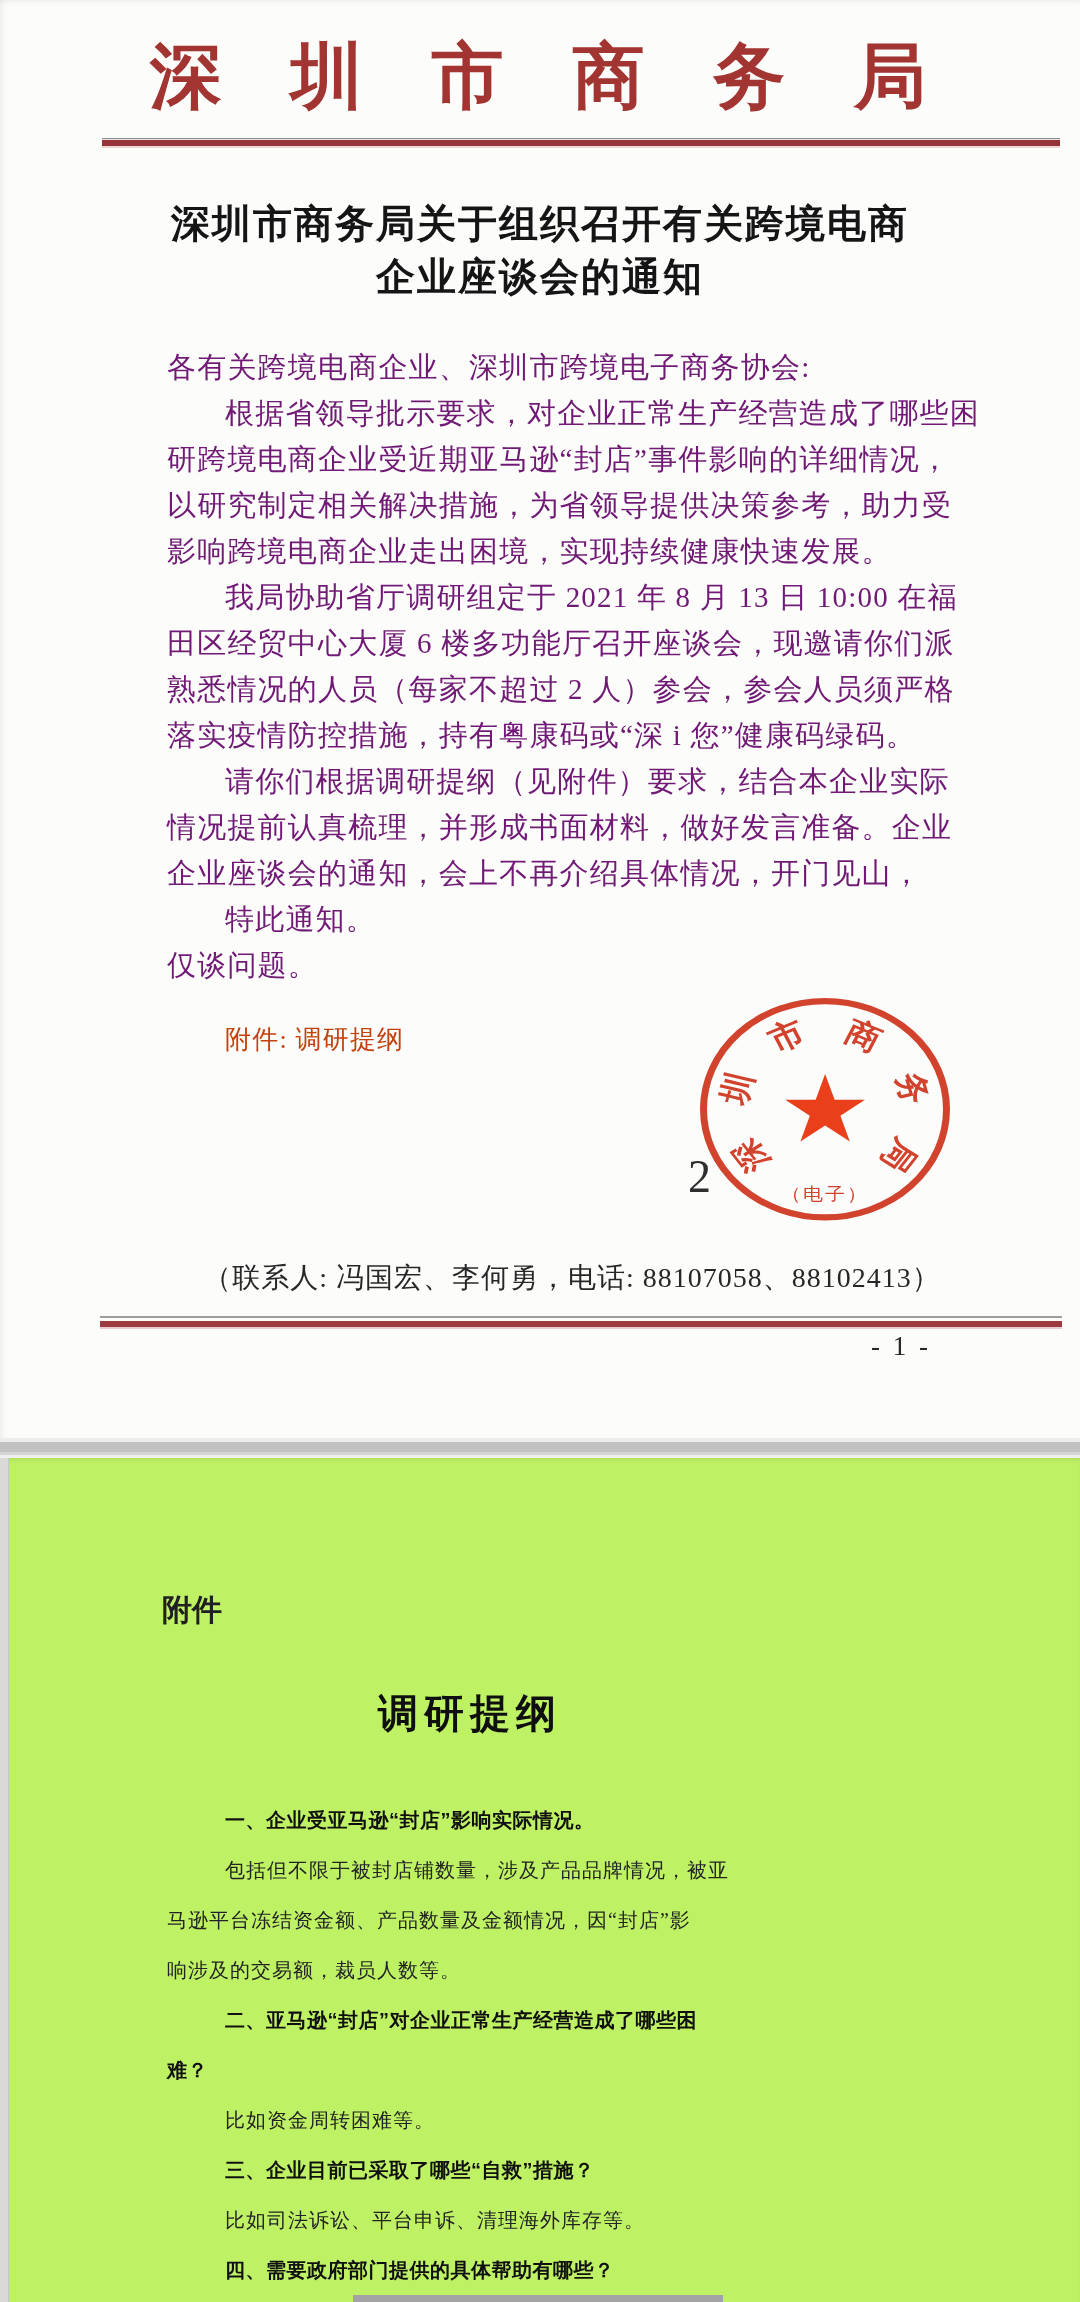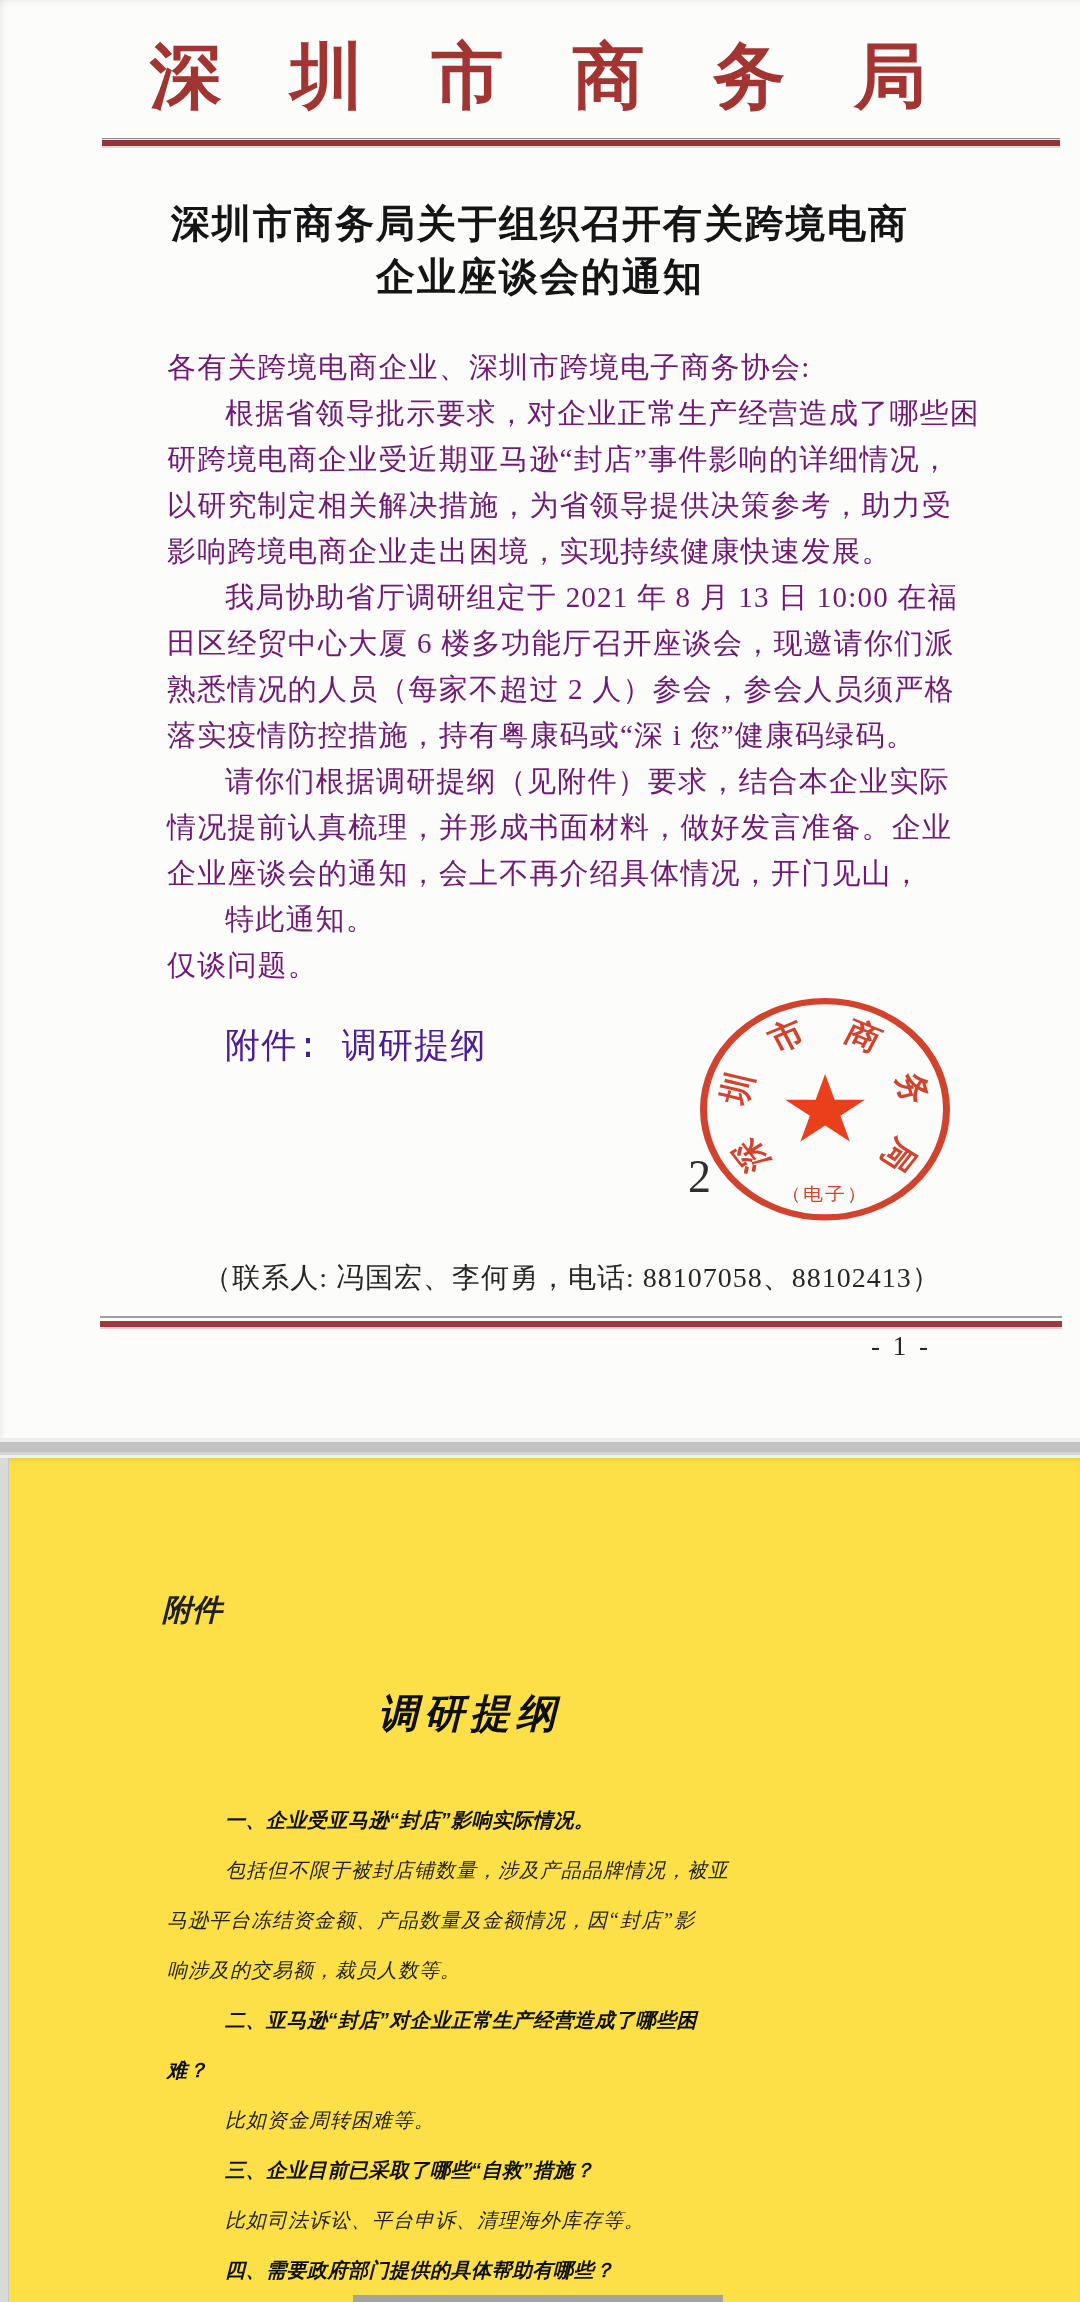--- a/index.html
+++ b/index.html
@@ -29,21 +29,21 @@
     font-size:39px; font-weight:bold; color:#151515; line-height:53px; letter-spacing:2px;
   }
   .body1 {
     position:absolute; left:167px; top:344px; width:762px;
     font-size:29px; line-height:46px; letter-spacing:1.2px; color:#701a75;
   }
   .bl { white-space:nowrap; }
   .ind { text-indent:58px; }
   .attach1 {
     position:absolute; left:167px; top:1022px; width:600px;
-    font-size:35px; letter-spacing:1.2px; color:#4c1d95; text-indent:58px;font-family:Liberation Mono, monospace;
+    font-size:26px; letter-spacing:1.2px; color:#c2410c; text-indent:58px;
   }
   
   .seal {
     position:absolute; left:700px; top:998px; width:250px; height:250px;
     transform:scaleY(0.89); transform-origin:top center; opacity:.95;
   }
   .seal-ring { position:absolute; left:0; top:0; width:236px; height:236px;
     border:7px solid #cf3a23; border-radius:50%; }
   .seal-star {
     position:absolute; left:0; top:0; width:250px; height:250px;
@@ -81,23 +81,22 @@
     font-size:27px; letter-spacing:3px; color:#272727;
   }
   
   .divider {
     position:absolute; left:0; top:1438px; width:1080px; height:20px;
     background:linear-gradient(#ededec 0 4px, #c2c2c2 4px 14px, #d6d6d5 14px 17px, #efefee 17px 20px);
   }
   
   .page2 {
     position:absolute; left:0; top:1458px; width:1080px; height:844px;
-    background:#fde047;
+    background:#bef264;
     box-shadow:inset 0 4px 6px -4px rgba(0,0,0,.15);
-    font-style:italic;
   }
   .page2-left-edge {
     position:absolute; left:0; top:0; width:8px; height:844px;
     background:#d9d9d7; border-right:1px solid #c6c6c4;
   }
   .p2-attach {
     position:absolute; left:162px; top:132px;
     font-size:30px; font-weight:bold; color:#202020;
     font-family:"Liberation Sans","DejaVu Sans",sans-serif;
   }

